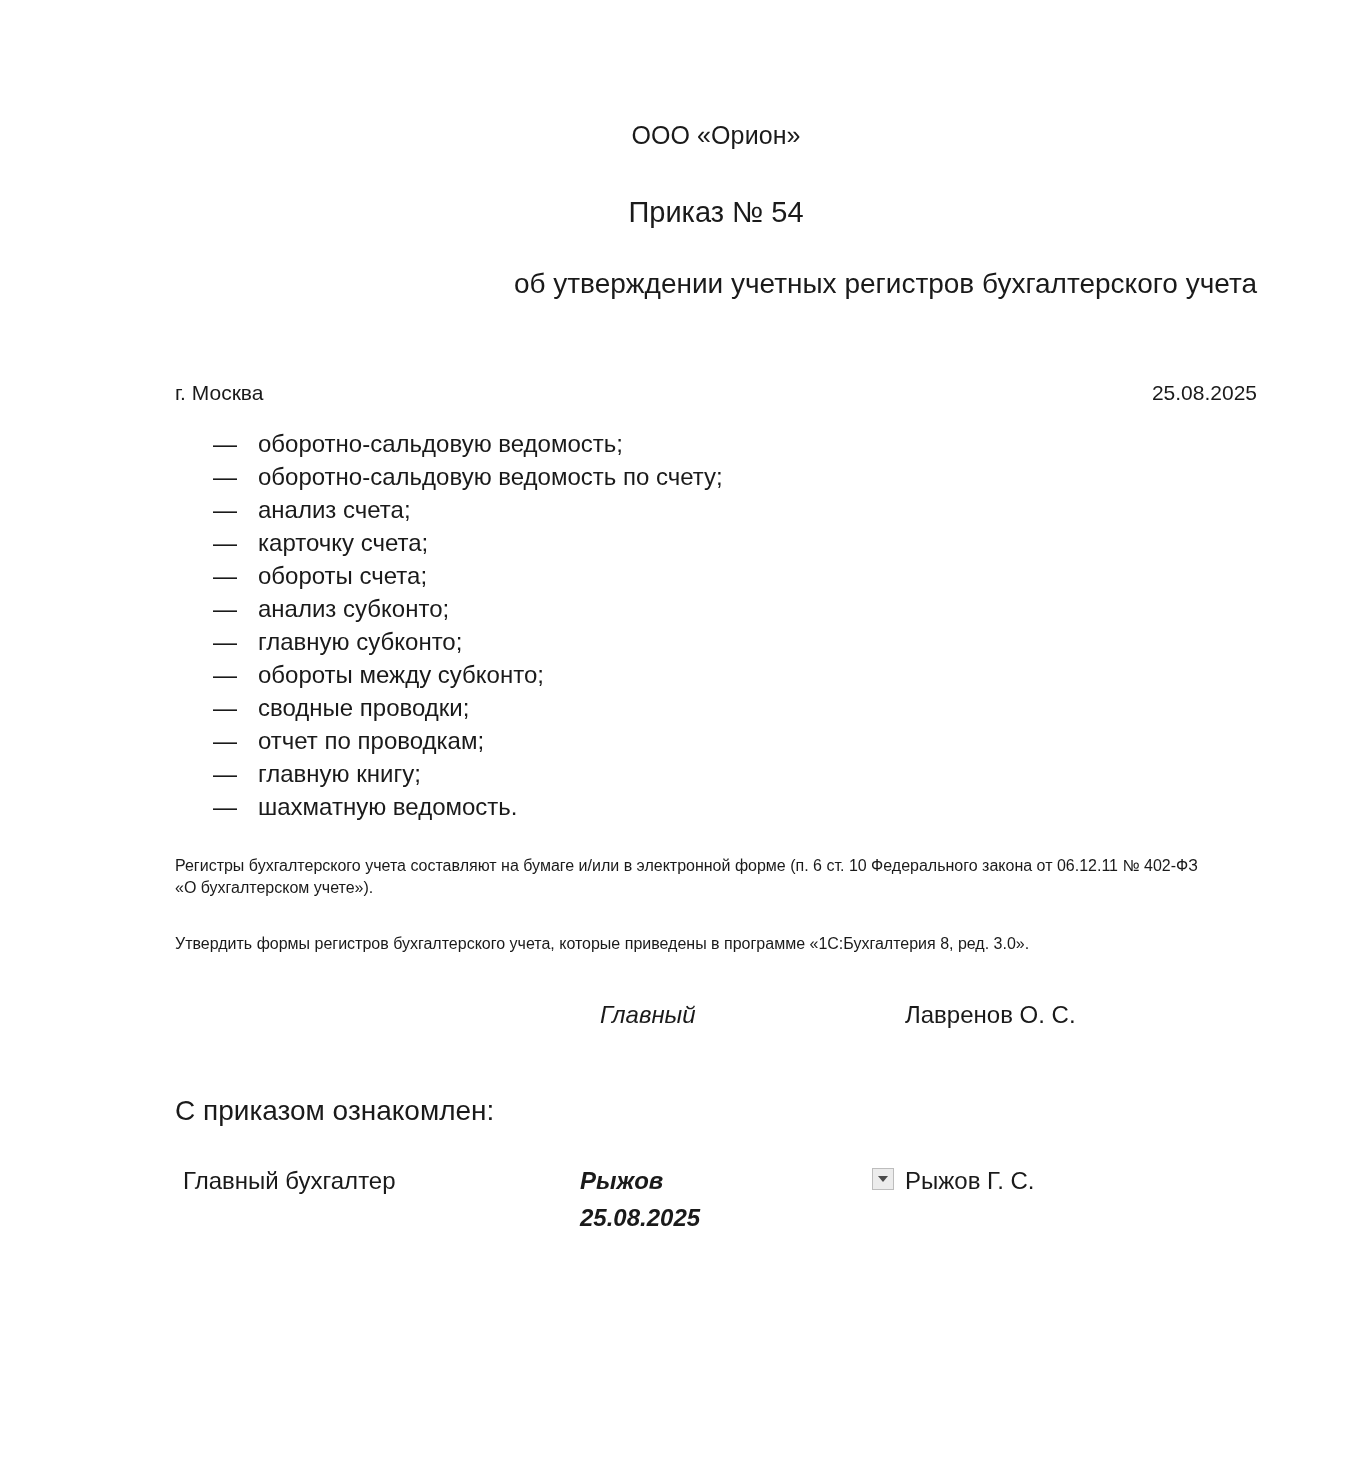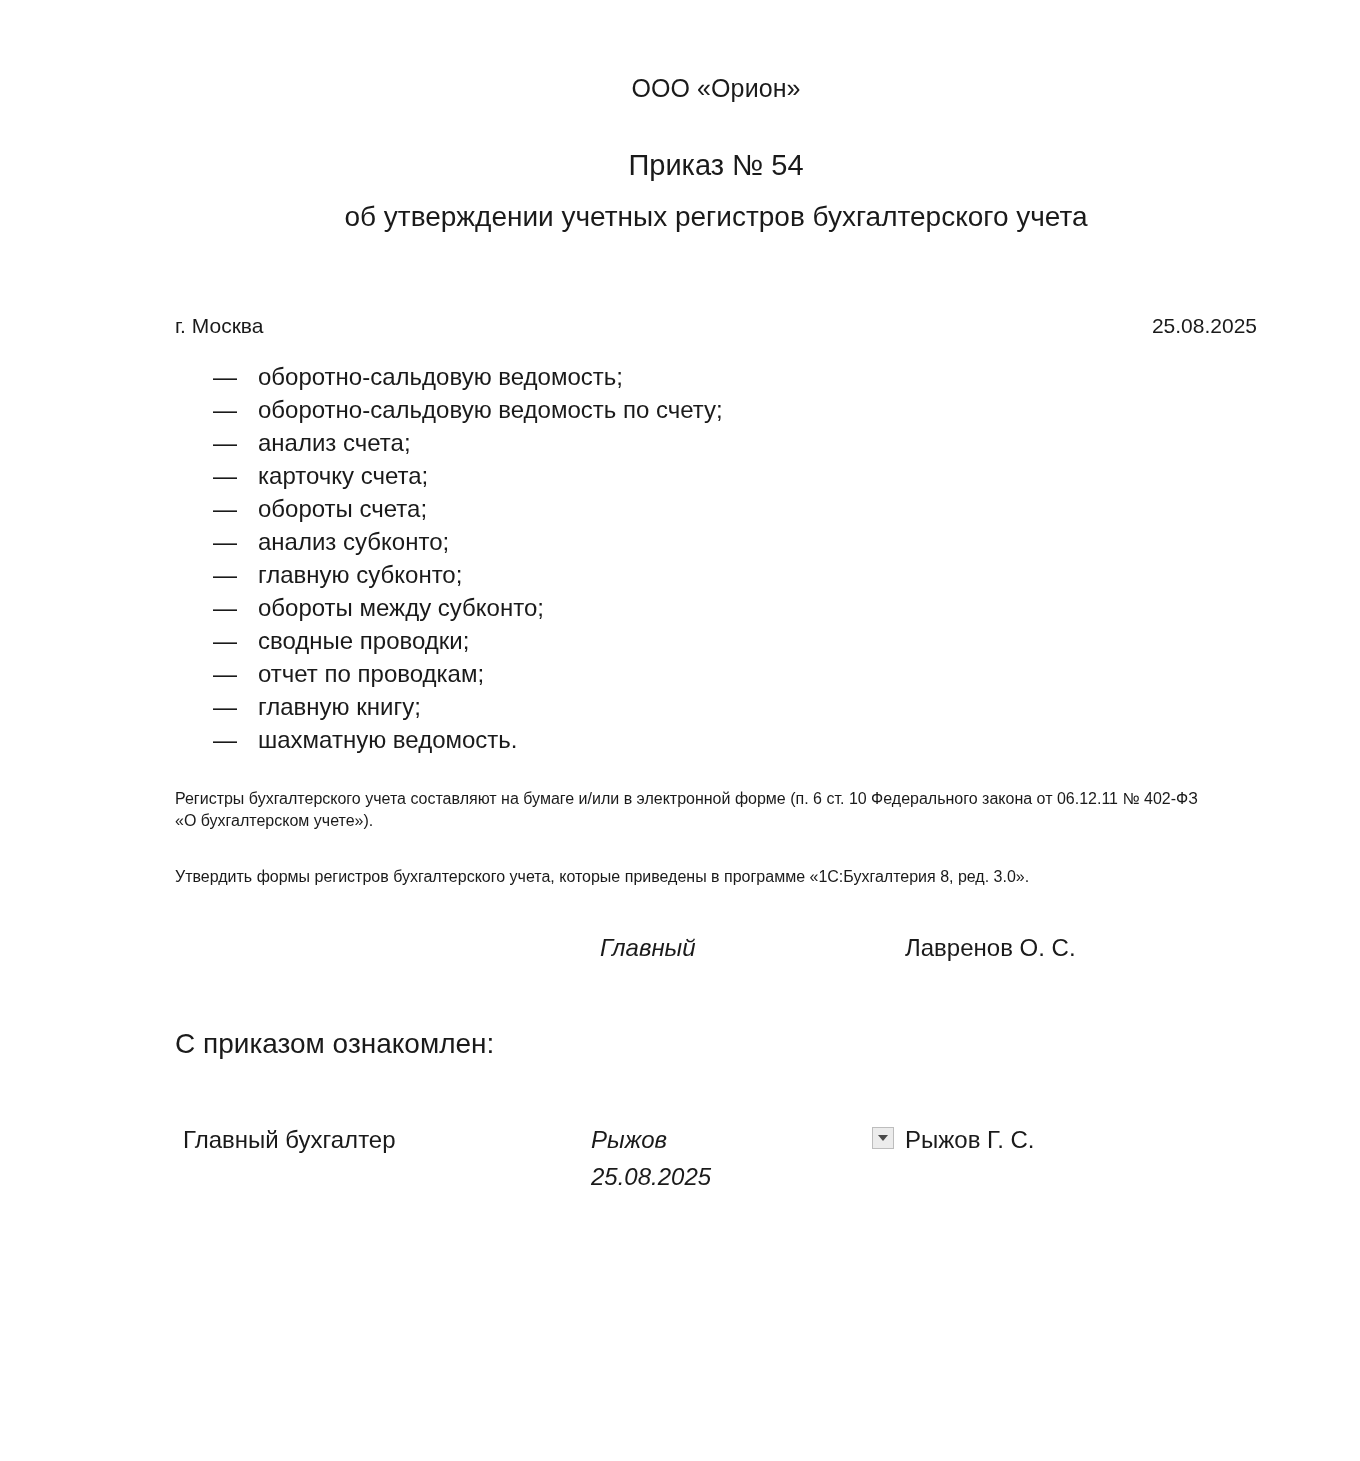--- a/index.html
+++ b/index.html
@@ -29,36 +29,36 @@
     left: 175px;
     top: 0;
     width: 1082px; 
   }
 
   
   .org-line {
     text-align: center;
     font-size: 25px;
     line-height: 1.2;
-    padding-top: 73px;
+    padding-top: 120px;
     letter-spacing: 0.1px;
   }
 
   .order-title {
     text-align: center;
     font-size: 29px;
     line-height: 1.2;
     margin-top: 45px;
   }
 
   .order-subtitle {
-    text-align: center;
+    text-align: right;
     font-size: 28px;
     line-height: 1.25;
-    margin-top: 16px;
+    margin-top: 36px;
   }
 
   
   .place-date {
     display: flex;
     justify-content: space-between;
     align-items: baseline;
     font-size: 21px;
     margin-top: 80px;
   }
@@ -127,23 +127,23 @@
     font-style: italic;
     margin-top: 5px;
   }
   .sig-row .name {
     position: absolute;
     left: 730px;
     top: 0;
     white-space: nowrap;
   }
 
-  .sig-row.accountant { margin-top: 62px; }
+  .sig-row.accountant { margin-top: 36px; }
   .sig-row.accountant .role { left: 8px; }
-  .sig-row.accountant .sign { left: 416px; }
+  .sig-row.accountant .sign { left: 405px; font-weight: bold; }
   .sig-row.accountant .name { left: 730px; }
 
   
   .dropdown-marker {
     position: absolute;
     left: 697px;
     top: 3px;
     width: 22px;
     height: 22px;
     box-sizing: border-box;

